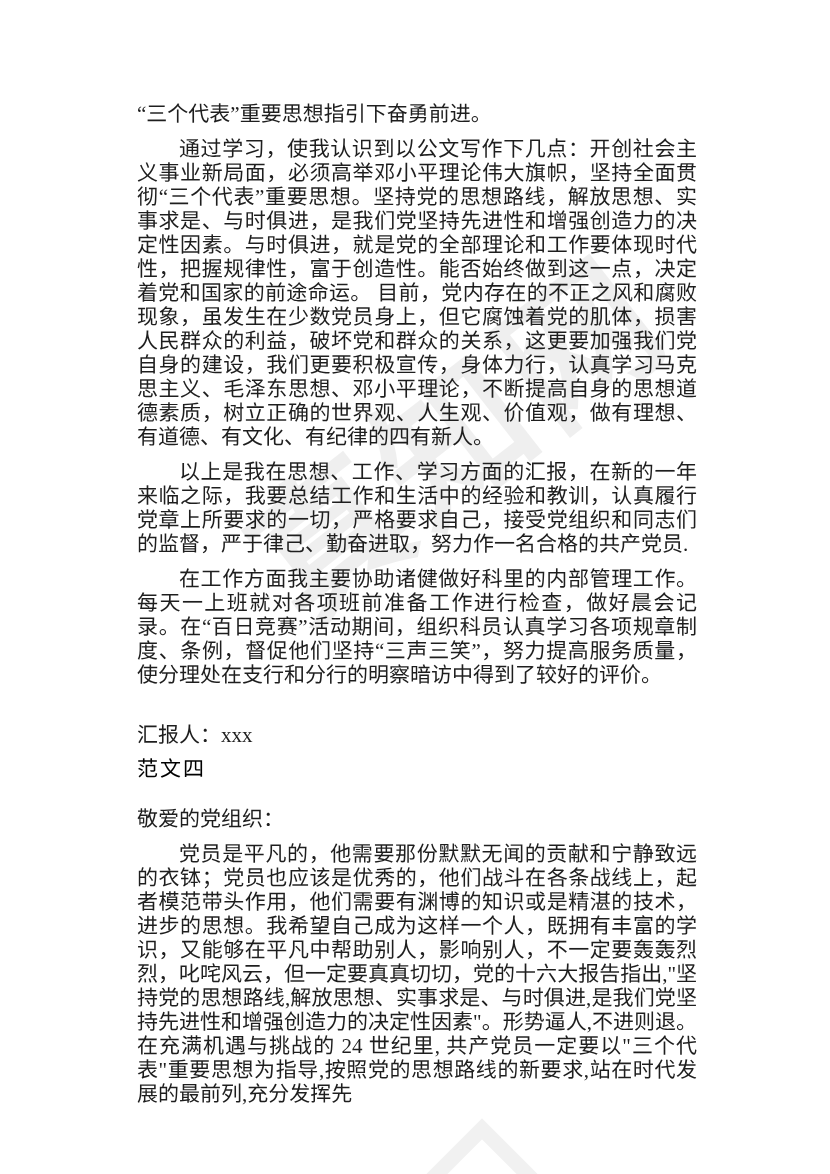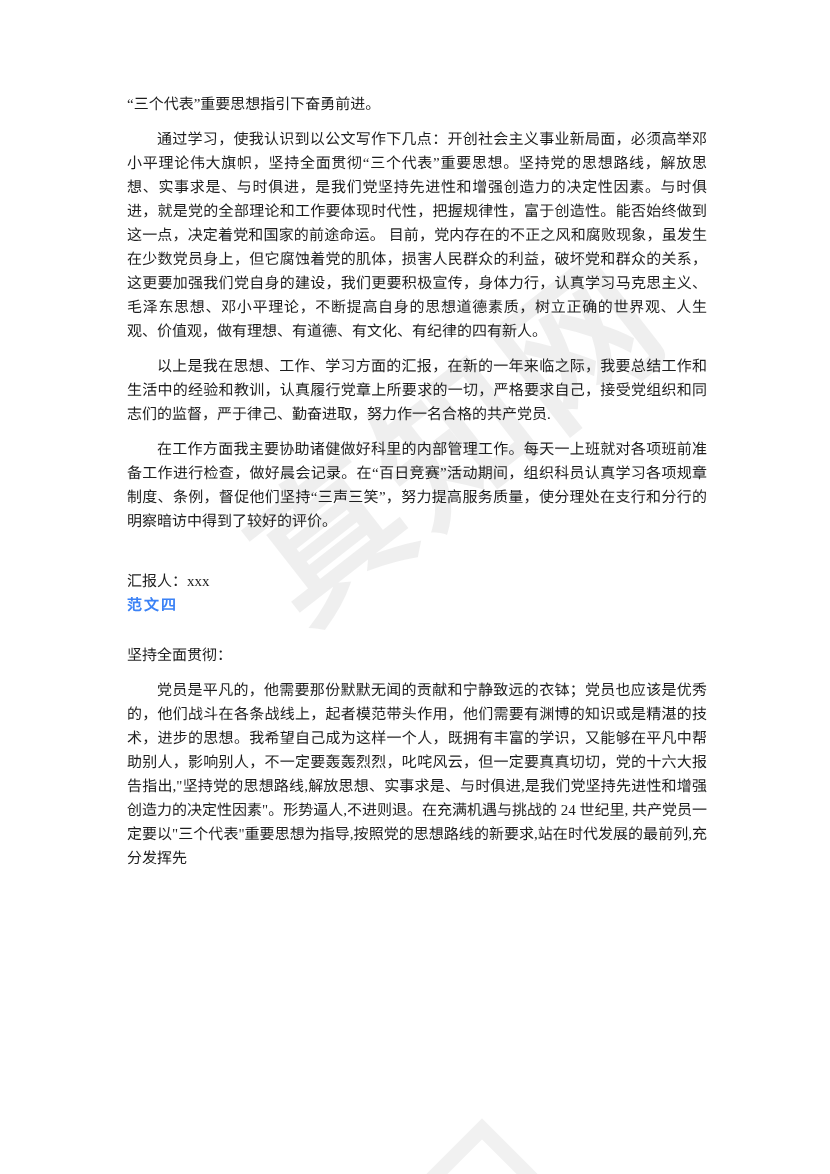--- a/index.html
+++ b/index.html
@@ -33,29 +33,29 @@
   }
   .wm-diamond::after {
     content: "";
     position: absolute; left: 28px; top: 28px;
     width: 58px; height: 58px;
     border: 11px solid rgba(0,0,0,0.05);
   }
 
   
   .content { position: relative; z-index: 1; padding: 92px 123px 0 127px; }
-  .content p { margin: 0; font-size: 15px; line-height: 24px; text-align: justify; }
+  .content p { margin: 10px; font-size: 21px; line-height: 24px; text-align: justify; }
   .para { text-indent: 2em; margin-top: 11px !important; }
   .intro-line { margin-top: 0; }
   .sig { text-align: left; font-family: Liberation Serif, serif; }
   .sig-reporter { margin-top: 36px !important; padding-right: 4px; }
   .sig-date { margin-top: 9px !important; padding-right: 2px; }
   .sec-title {
-    font-size: 21px; font-weight: bold; text-align: center;
-    margin: 62px 0 0 0; letter-spacing: 2px; color: #3b82f6;
+    font-size: 21px; font-weight: normal; text-align: center;
+    margin: 62px 0 0 0; letter-spacing: 2px; color: #000000;
   }
   .salutation { margin-top: 26px !important; }
 </style>
 </head>
 <body>
 
 <div class="page">
 
   <div class="wm-center">真知网</div>
   <div class="wm-diamond"></div>
@@ -64,17 +64,17 @@
     <p class="intro-line">“三个代表”重要思想指引下奋勇前进。</p>
 
     <p class="para">通过学习，使我认识到以公文写作下几点：开创社会主义事业新局面，必须高举邓小平理论伟大旗帜，坚持全面贯彻“三个代表”重要思想。坚持党的思想路线，解放思想、实事求是、与时俱进，是我们党坚持先进性和增强创造力的决定性因素。与时俱进，就是党的全部理论和工作要体现时代性，把握规律性，富于创造性。能否始终做到这一点，决定着党和国家的前途命运。 目前，党内存在的不正之风和腐败现象，虽发生在少数党员身上，但它腐蚀着党的肌体，损害人民群众的利益，破坏党和群众的关系，这更要加强我们党自身的建设，我们更要积极宣传，身体力行，认真学习马克思主义、毛泽东思想、邓小平理论，不断提高自身的思想道德素质，树立正确的世界观、人生观、价值观，做有理想、有道德、有文化、有纪律的四有新人。</p>
     <p class="para">以上是我在思想、工作、学习方面的汇报，在新的一年来临之际，我要总结工作和生活中的经验和教训，认真履行党章上所要求的一切，严格要求自己，接受党组织和同志们的监督，严于律己、勤奋进取，努力作一名合格的共产党员.</p>
     <p class="para">在工作方面我主要协助诸健做好科里的内部管理工作。每天一上班就对各项班前准备工作进行检查，做好晨会记录。在“百日竞赛”活动期间，组织科员认真学习各项规章制度、条例，督促他们坚持“三声三笑”，努力提高服务质量，使分理处在支行和分行的明察暗访中得到了较好的评价。</p>
 
     <p class="sig sig-reporter">汇报人：xxx</p>
 
     <p class="sec-title">范文四</p>
 
-    <p class="salutation">坚持全面贯彻：</p>
+    <p class="salutation">敬爱的党组织：</p>
     <p class="para">党员是平凡的，他需要那份默默无闻的贡献和宁静致远的衣钵；党员也应该是优秀的，他们战斗在各条战线上，起者模范带头作用，他们需要有渊博的知识或是精湛的技术，进步的思想。我希望自己成为这样一个人，既拥有丰富的学识，又能够在平凡中帮助别人，影响别人，不一定要轰轰烈烈，叱咤风云，但一定要真真切切，党的十六大报告指出,"坚持党的思想路线,解放思想、实事求是、与时俱进,是我们党坚持先进性和增强创造力的决定性因素"。形势逼人,不进则退。在充满机遇与挑战的 24 世纪里, 共产党员一定要以"三个代表"重要思想为指导,按照党的思想路线的新要求,站在时代发展的最前列,充分发挥先</p>
   </div>
 
 </div>
 
 </body></html>

